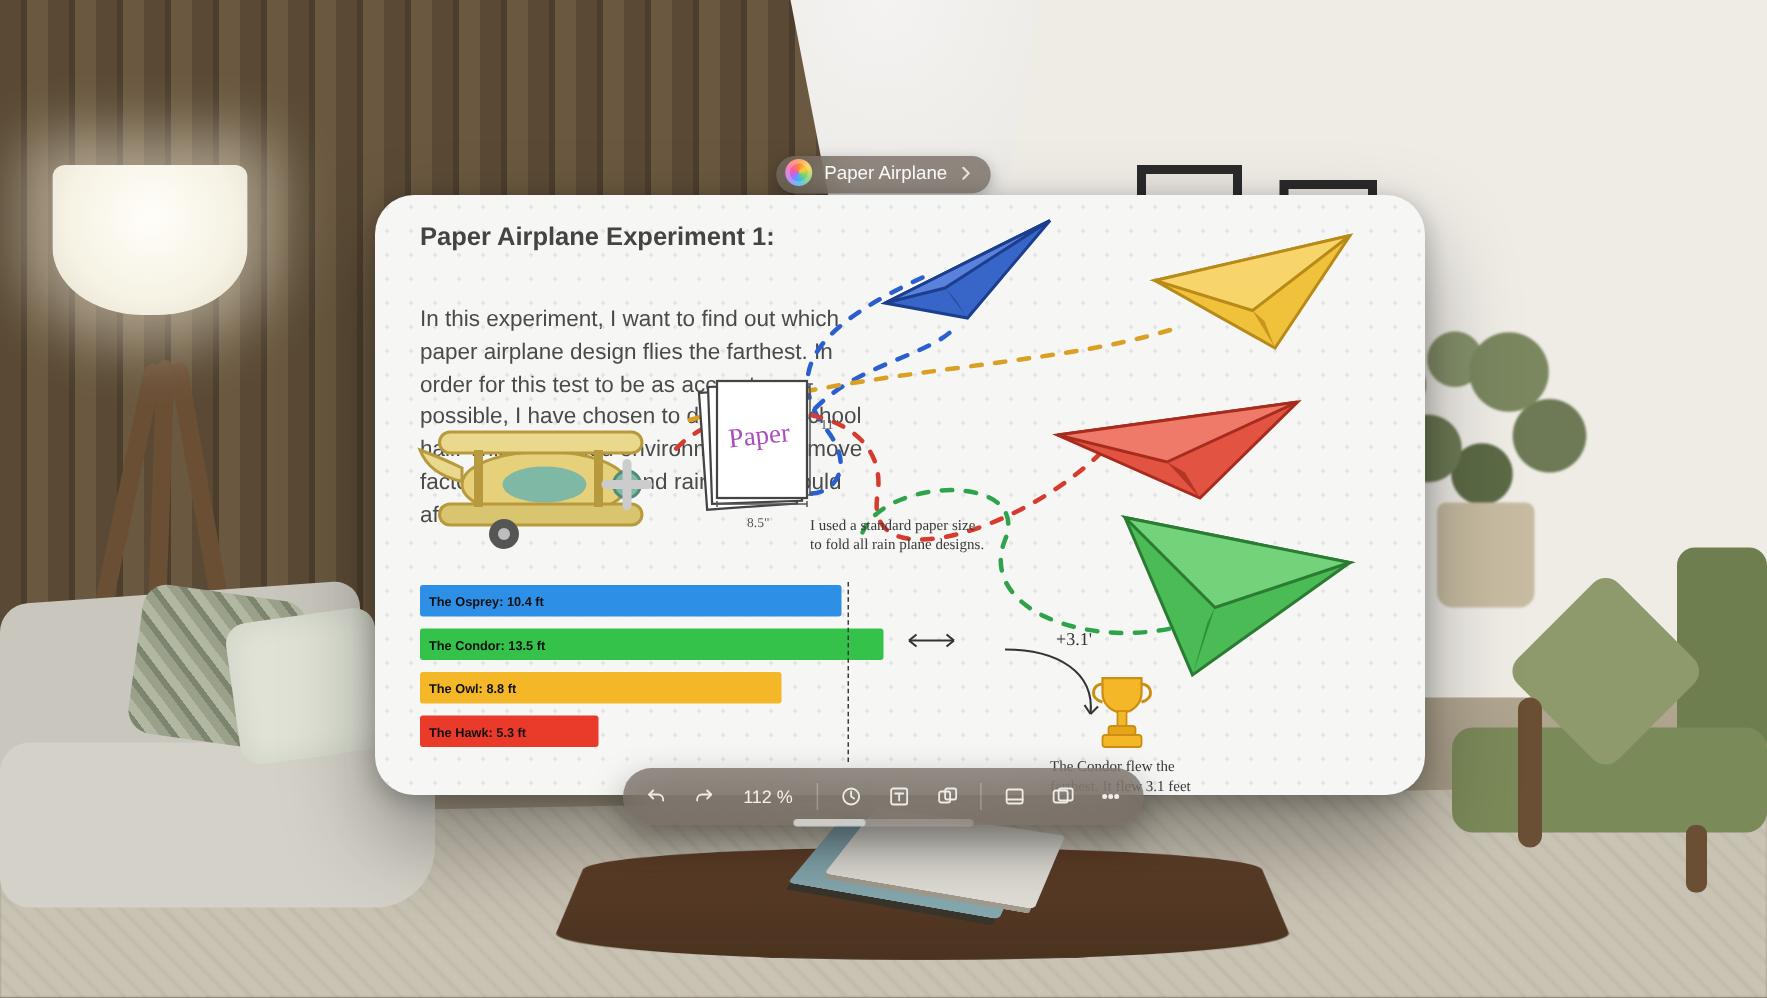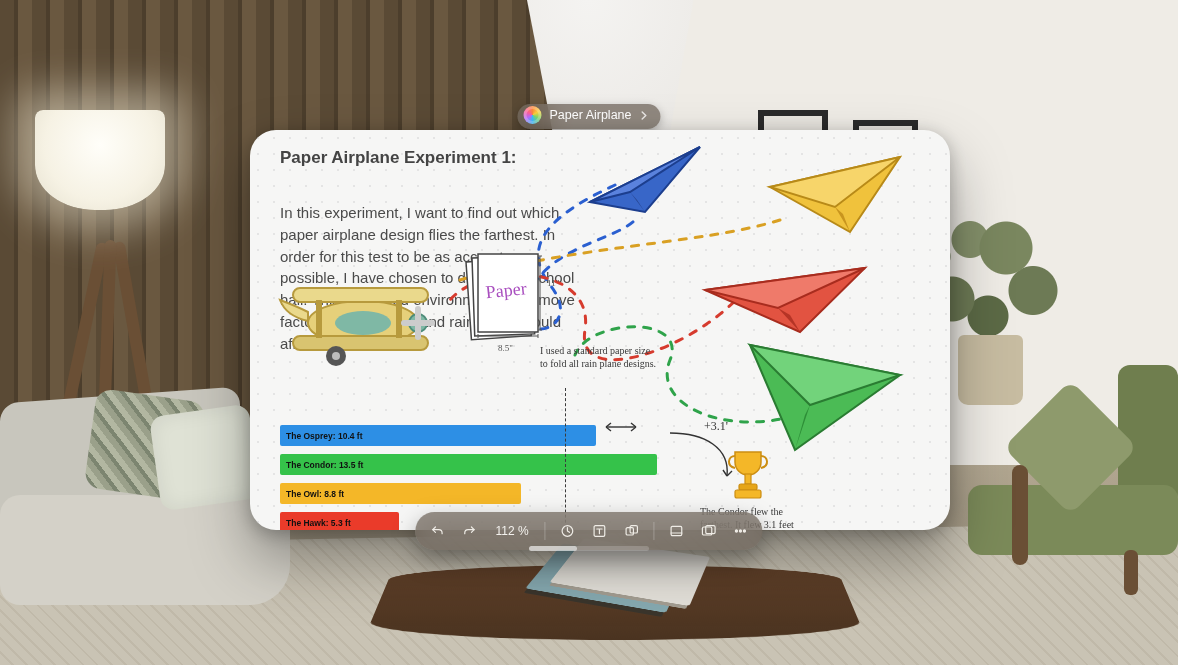--- a/index.html
+++ b/index.html
@@ -399,26 +399,26 @@
       <path d="M18 88 h60" stroke="#555" stroke-width="1"></path>
         <path d="M18 86 v4 M78 86 v4" stroke="#555" stroke-width="1"></path>
     </svg>
     <span class="dims" style="left:87px;top:30px">11"</span>
     <span class="dims" style="left:38px;top:95px">8.5"</span>
   </div>
   <div class="hand" style="left:290px; top:215px; width:120px;">I used a standard paper size to fold all rain plane designs.</div>
 
   <div class="bar-chart">
     <div class="bar-row">
-      <div class="bar" id="bar-0" style="width: 316px; background: rgb(45, 143, 229); margin-top: 35px;">
+      <div class="bar" id="bar-0" style="width: 281px; background: rgb(45, 143, 229);">
           <span id="barlbl-0">The Osprey: 10.4 ft</span>
         </div>
     </div>
     <div class="bar-row">
-      <div class="bar" id="bar-1" style="width: 377px; background: rgb(53, 194, 74);">
+      <div class="bar" id="bar-1" style="width: 309px; background: rgb(53, 194, 74);">
           <span id="barlbl-1">The Condor: 13.5 ft</span>
         </div>
     </div>
     <div class="bar-row">
       <div class="bar" id="bar-2" style="width: 240.924px; background: rgb(244, 183, 40);">
           <span id="barlbl-2">The Owl: 8.8 ft</span>
         </div>
     </div>
     <div class="bar-row">
       <div class="bar" id="bar-3" style="width: 119px; background: rgb(234, 59, 42);">

